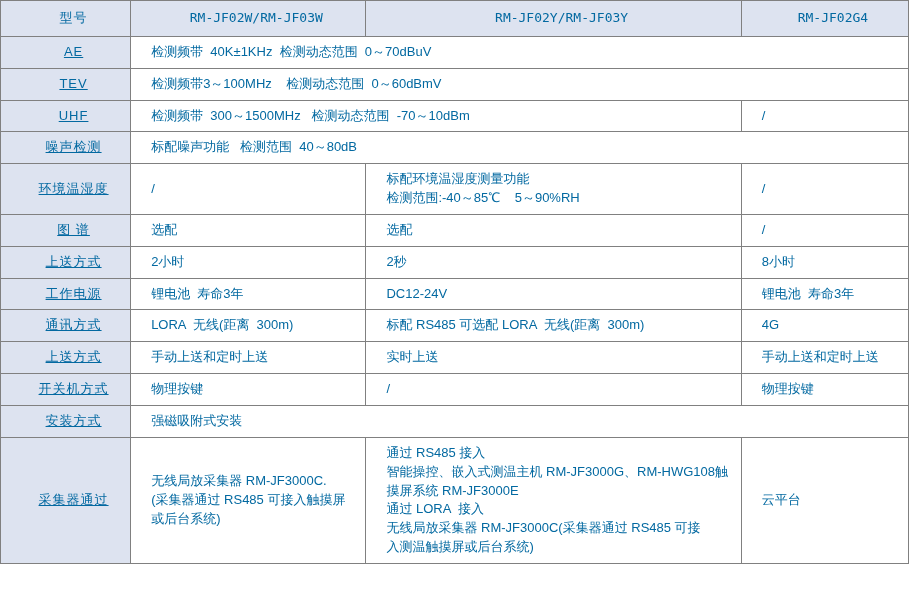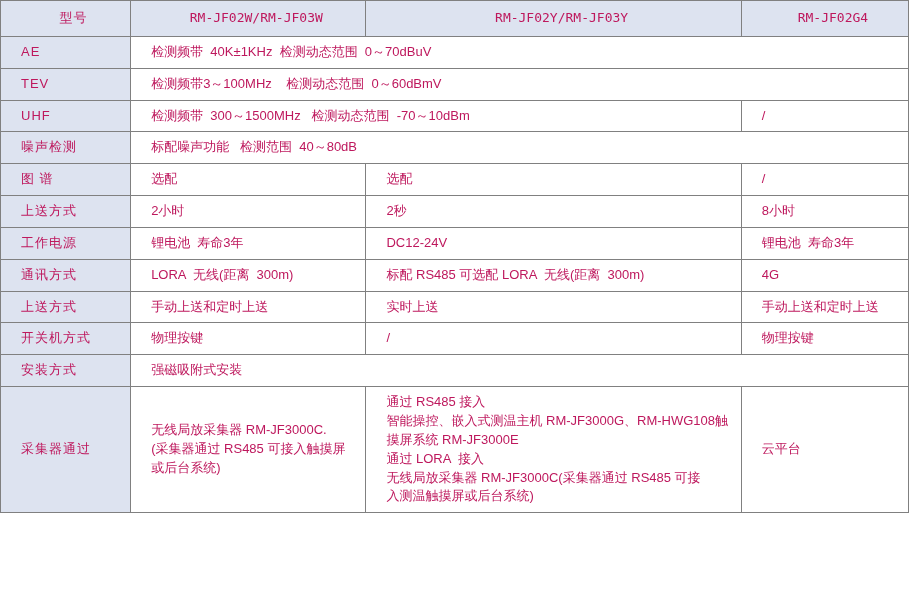--- a/index.html
+++ b/index.html
@@ -14,31 +14,33 @@
     overflow: hidden;
   }
   #spec-table {
     border-collapse: collapse;
     width: 909px;
     table-layout: fixed;
   }
   #spec-table td, #spec-table th {
     border: 1px solid #808080;
     font-size: 13px;
-    color: #be185d;
+    color: #0369a1;
     vertical-align: middle;
     line-height: 1.45;
     font-weight: normal;
     padding-left: 20px;
   }
   .row-label {
     background: #dde3f0;
+    text-align: center;
     padding: 6px 4px;
     font-size: 13px;
     letter-spacing: 1px;
+    text-decoration: underline;
   }
   .head-cell {
     background: #dde3f0;
     text-align: center;
     padding: 8px 4px;
     font-size: 13px;
     font-family: "DejaVu Sans Mono", monospace;
   }
   .head-cell.label {
     font-family: "Liberation Sans", sans-serif;
@@ -100,20 +102,33 @@
           <span class="line">/</span>
         </td>
       </tr>
       <tr>
         <td class="row-label">噪声检测</td>
         <td class="val" colspan="3">
           <span class="line">标配噪声功能   检测范围  40～80dB</span>
         </td>
       </tr>
       <tr>
+        <td class="row-label">环境温湿度</td>
+        <td class="val">
+          <span class="line">/</span>
+        </td>
+        <td class="val">
+          <span class="line">标配环境温湿度测量功能</span>
+          <span class="line">检测范围:-40～85℃    5～90%RH</span>
+        </td>
+        <td class="val">
+          <span class="line">/</span>
+        </td>
+      </tr>
+      <tr>
         <td class="row-label">图 谱</td>
         <td class="val">
           <span class="line">选配</span>
         </td>
         <td class="val">
           <span class="line">选配</span>
         </td>
         <td class="val">
           <span class="line">/</span>
         </td>

